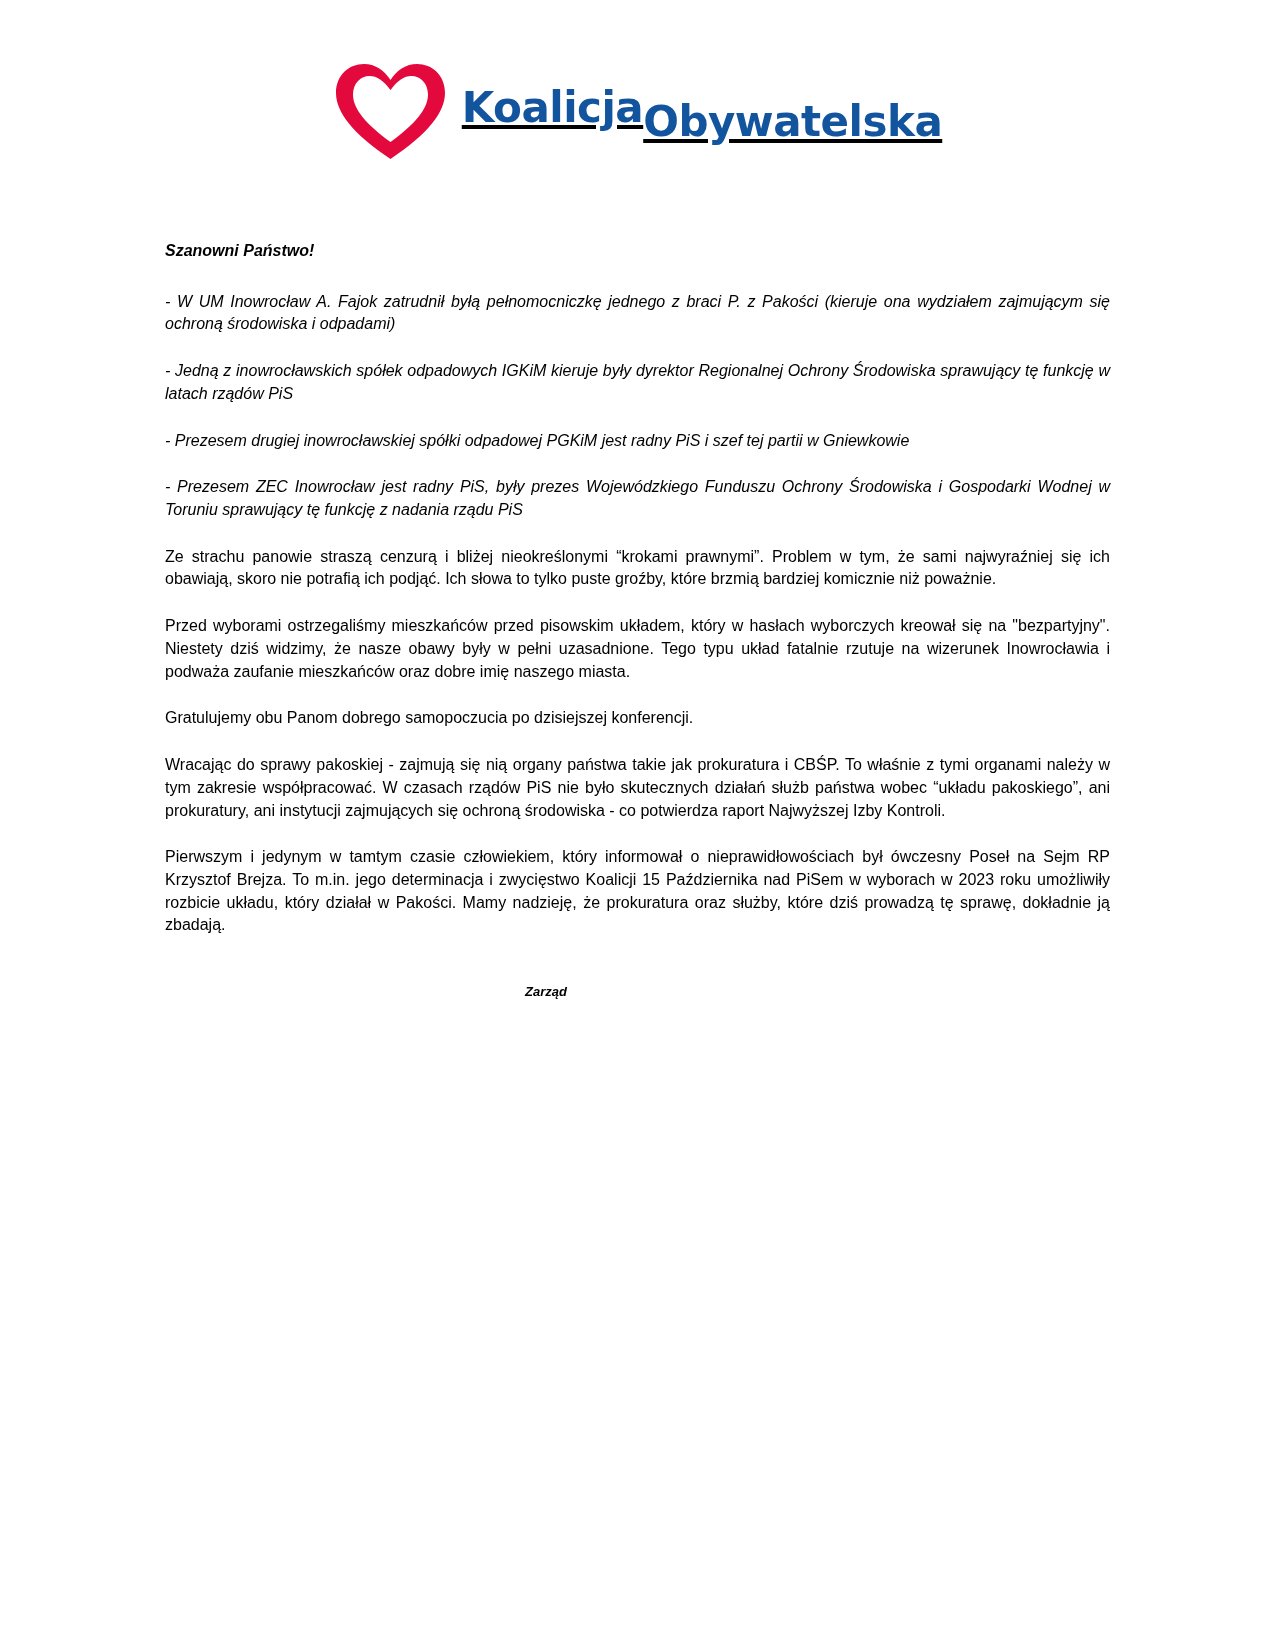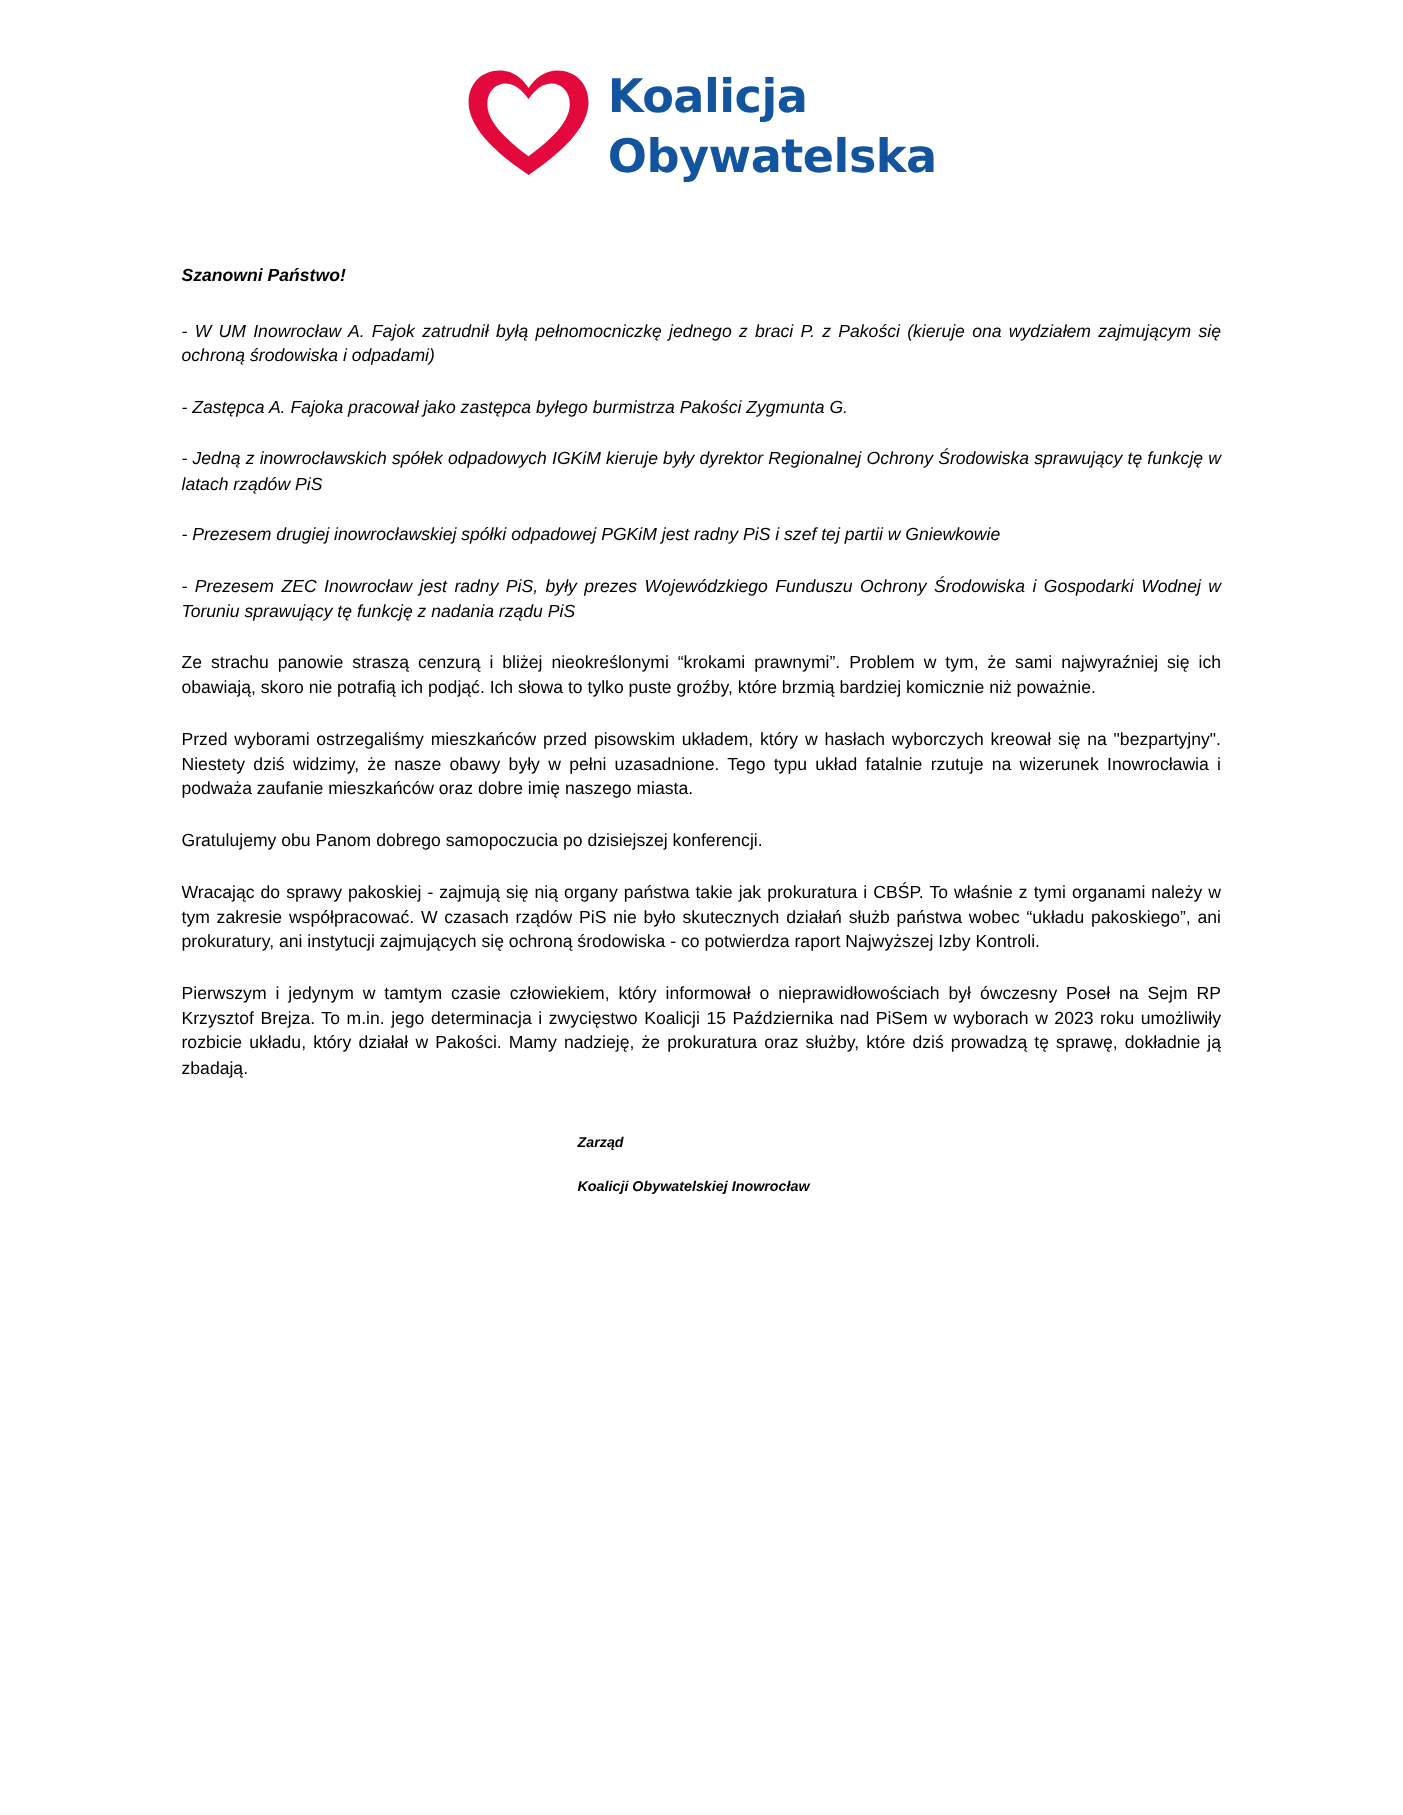--- a/index.html
+++ b/index.html
@@ -31,23 +31,23 @@
     padding-top: 62px;
   }
   .heart-icon {
     width: 115px;
     height: 100px;
     display: block;
     flex: 0 0 auto;
   }
   .logo-text {
     display: flex;
-    flex-direction: column;
     line-height: 0.95;
     padding-top: 6px;
+    text-decoration: underline;
   }
   .logo-line1, .logo-line2 {
     font-family: "DejaVu Sans", sans-serif;
     font-weight: bold;
     font-size: 42px;
     letter-spacing: -0.5px;
     color: #12549e;
   }
   .logo-line2 {
     margin-top: 14px;
@@ -105,30 +105,28 @@
       <span class="logo-line2">Obywatelska</span>
     </span>
   </div>
 
   <div class="content">
 
     <p class="salutation">Szanowni Państwo!</p>
 
 
     <p class="bullet">- W UM Inowrocław A. Fajok zatrudnił byłą pełnomocniczkę jednego z braci P. z Pakości (kieruje ona wydziałem zajmującym się ochroną środowiska i odpadami)</p>
-    <p class="bullet">- Zastępca A. Fajoka pracował jako zastępca byłego burmistrza Pakości Zygmunta G.</p>
     <p class="bullet">- Jedną z inowrocławskich spółek odpadowych IGKiM kieruje były dyrektor Regionalnej Ochrony Środowiska sprawujący tę funkcję w latach rządów PiS</p>
     <p class="bullet">- Prezesem drugiej inowrocławskiej spółki odpadowej PGKiM jest radny PiS i szef tej partii w Gniewkowie</p>
     <p class="bullet">- Prezesem ZEC Inowrocław jest radny PiS, były prezes Wojewódzkiego Funduszu Ochrony Środowiska i Gospodarki Wodnej w Toruniu sprawujący tę funkcję z nadania rządu PiS</p>
 
     <p class="just">Ze strachu panowie straszą cenzurą i bliżej nieokreślonymi “krokami prawnymi”. Problem w tym, że sami najwyraźniej się ich obawiają, skoro nie potrafią ich podjąć. Ich słowa to tylko puste groźby, które brzmią bardziej komicznie niż poważnie.</p>
     <p class="just">Przed wyborami ostrzegaliśmy mieszkańców przed pisowskim układem, który w hasłach wyborczych kreował się na "bezpartyjny". Niestety dziś widzimy, że nasze obawy były w pełni uzasadnione. Tego typu układ fatalnie rzutuje na wizerunek Inowrocławia i podważa zaufanie mieszkańców oraz dobre imię naszego miasta.</p>
     <p class="just">Gratulujemy obu Panom dobrego samopoczucia po dzisiejszej konferencji.</p>
     <p class="just">Wracając do sprawy pakoskiej - zajmują się nią organy państwa takie jak prokuratura i CBŚP. To właśnie z tymi organami należy w tym zakresie współpracować. W czasach rządów PiS nie było skutecznych działań służb państwa wobec “układu pakoskiego”, ani prokuratury, ani instytucji zajmujących się ochroną środowiska - co potwierdza raport Najwyższej Izby Kontroli.</p>
     <p class="just">Pierwszym i jedynym w tamtym czasie człowiekiem, który informował o nieprawidłowościach był ówczesny Poseł na Sejm RP Krzysztof Brejza. To m.in. jego determinacja i zwycięstwo Koalicji 15 Października nad PiSem w wyborach w 2023 roku umożliwiły rozbicie układu, który działał w Pakości. Mamy nadzieję, że prokuratura oraz służby, które dziś prowadzą tę sprawę, dokładnie ją zbadają.</p>
 
     <div class="signature">
       <p>Zarząd</p>
-      <p>Koalicji Obywatelskiej Inowrocław</p>
     </div>
 
   </div>
 </div>
 
 </body></html>

